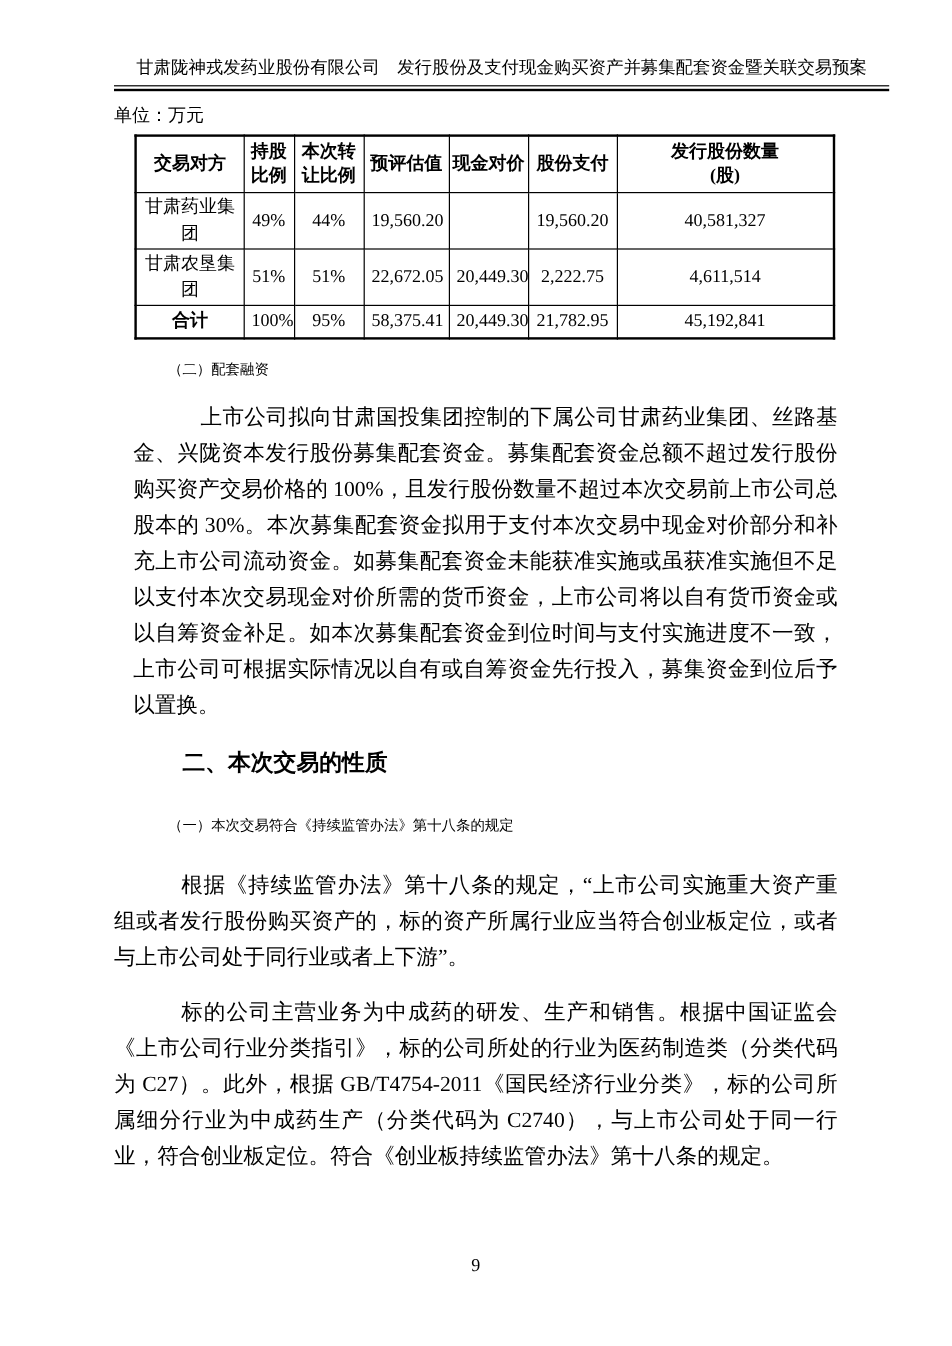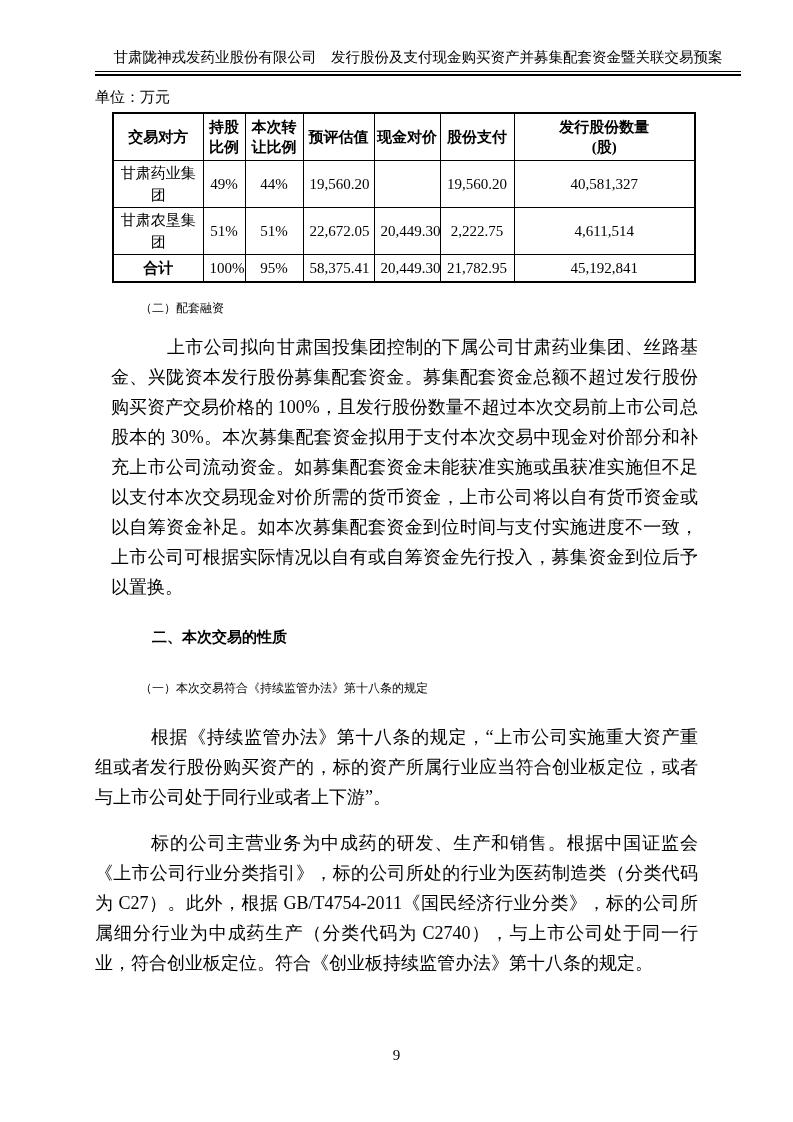--- a/index.html
+++ b/index.html
@@ -75,21 +75,21 @@
   tr.total-row .c-name { font-weight: bold; }
   .subhead {
     font-size: 12px;
     line-height: 30px;
     text-indent: 45px;
     margin: 10px 0 0 0;
   }
   .para-financing { margin-top: 9px; margin-left: 16px; }
   .section-heading {
     font-family: "Liberation Sans", "DejaVu Sans", sans-serif;
-    font-size: 15px;
+    font-size: 19px;
     font-weight: bold;
     line-height: 30px;
     margin: 20px 0 0 0;
     text-indent: 57px;
   }
   .subhead-rule18 { margin-top: 21px; }
   .para-rule18    { margin-top: 19px; }
   .para-industry  { margin-top: 16px; }
   .page-number {
     position: absolute;

